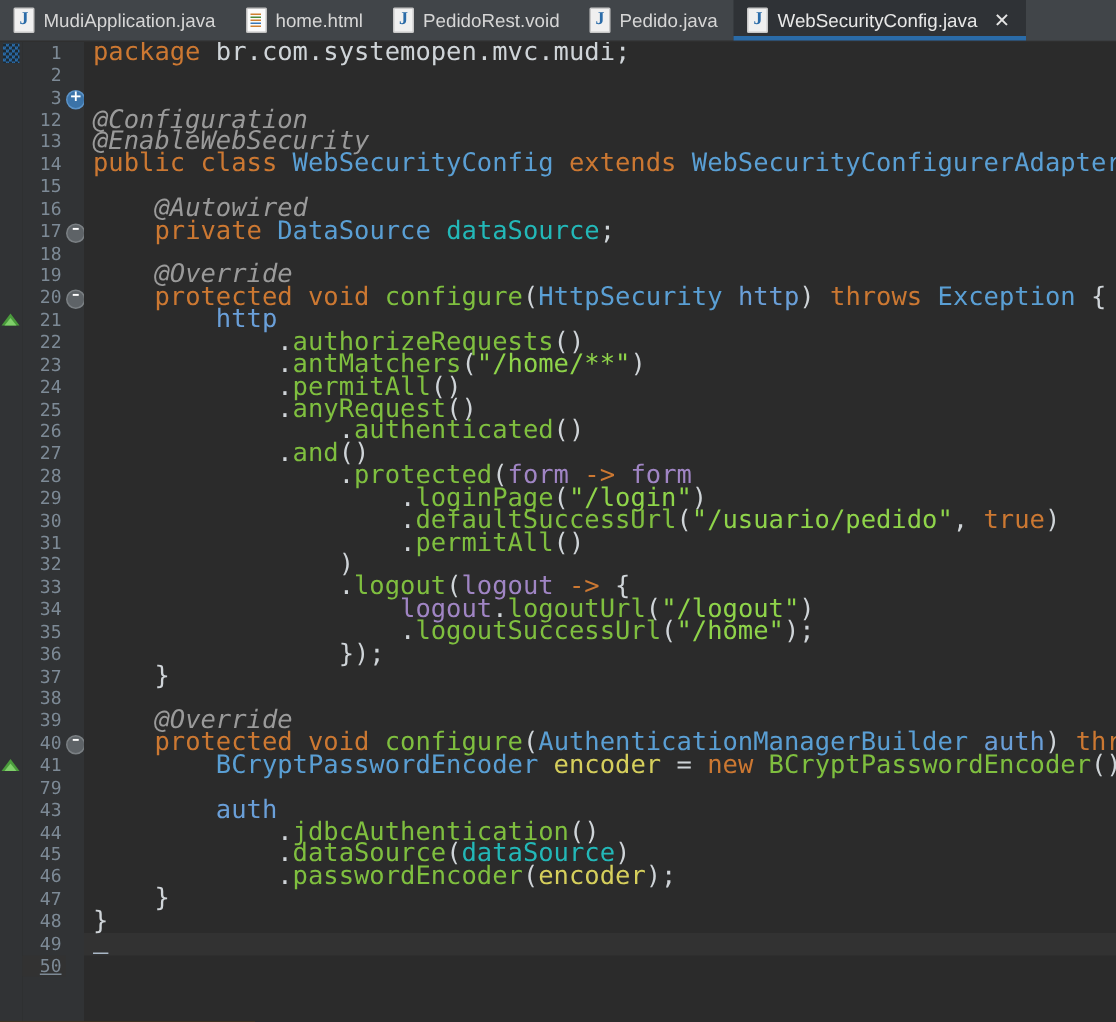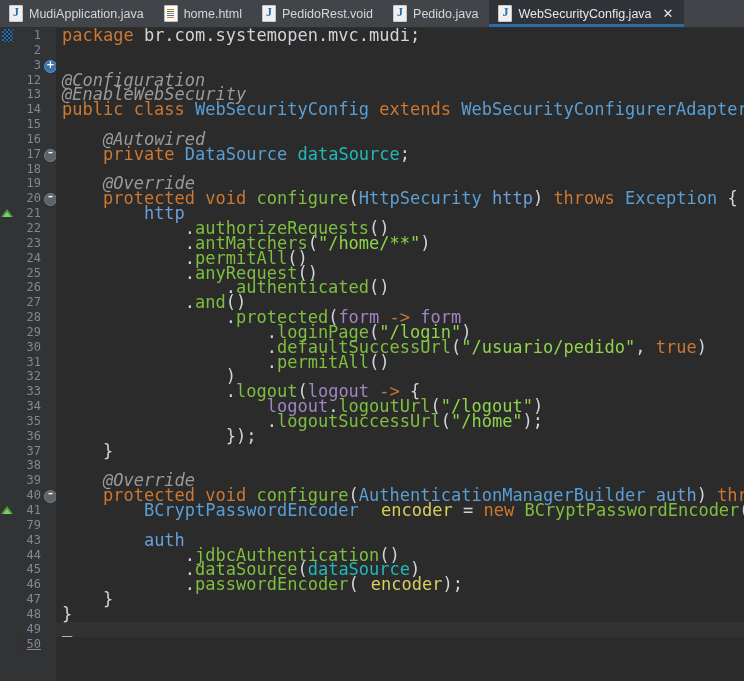--- a/index.html
+++ b/index.html
@@ -134,21 +134,21 @@
 
   
   .kw      {color:#cc7832;}              
   .type    {color:#5a9fd4;}              
   .meth    {color:#7fbf3f;}              
   .str     {color:#8fd44a;}              
   .ann     {color:#9a9a9a;font-style:italic;}  
   .fld     {color:#23b8b8;}              
   .param   {color:#a085c4;text-align:right;}              
   .parm2   {color:#6a9fd8;}              
-  .lvar    {color:#d6cf5c;margin-left:12px;}              
+  .lvar    {color:#d6cf5c;}              
   .plain   {color:#cfd4d8;}              
   .punct   {color:#cfd4d8;}
 </style>
 </head>
 <body>
 
 <div class="ide">
 
   <div class="tabbar" id="tabbar">
       <div class="tab">

